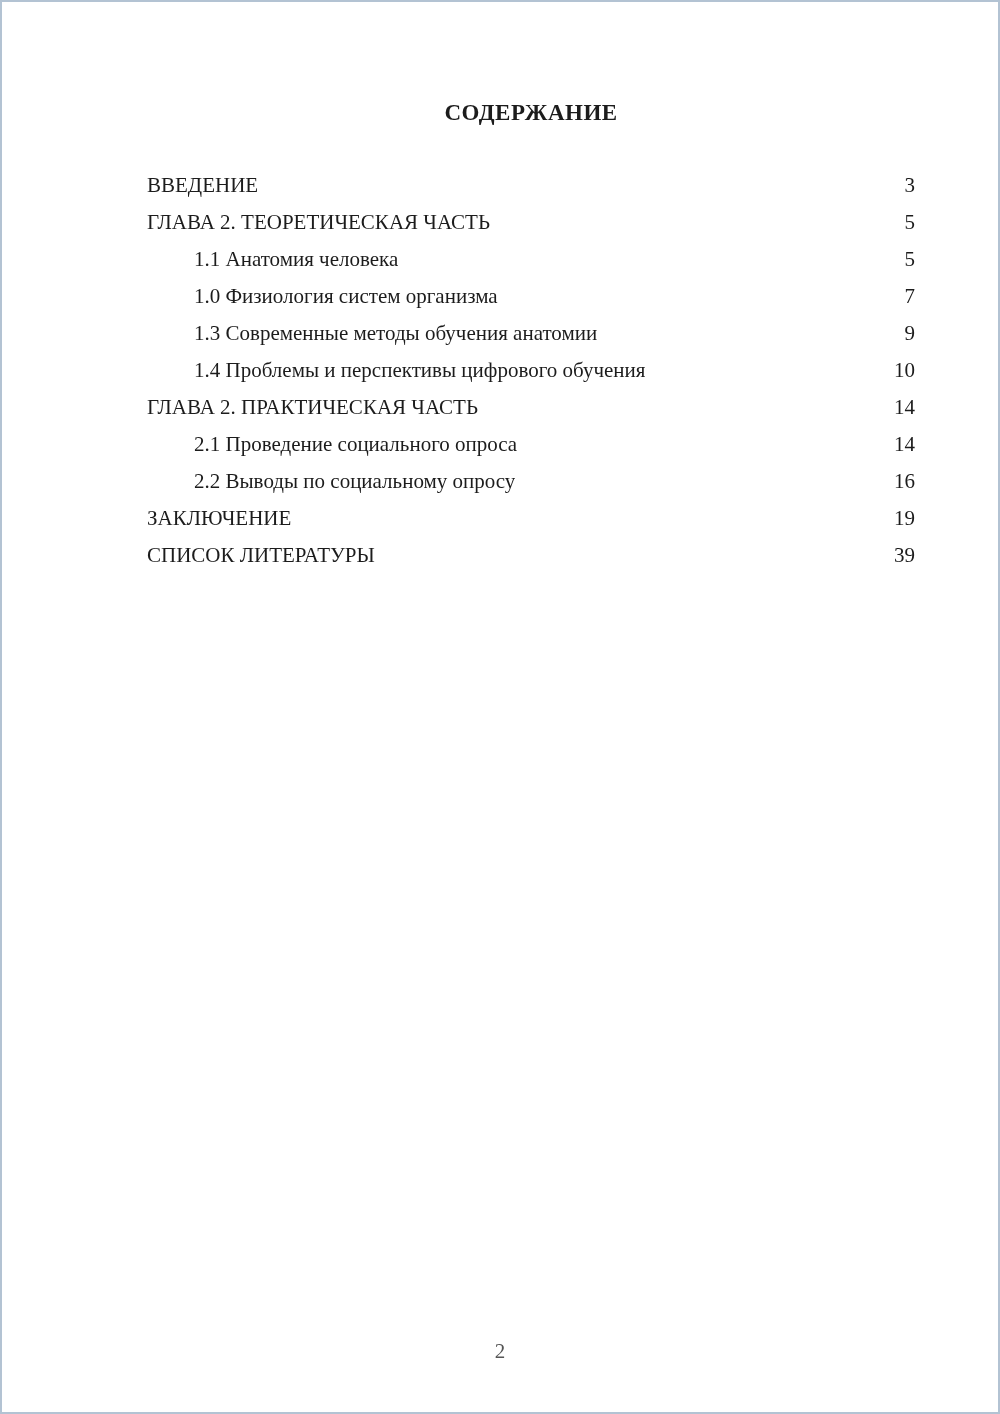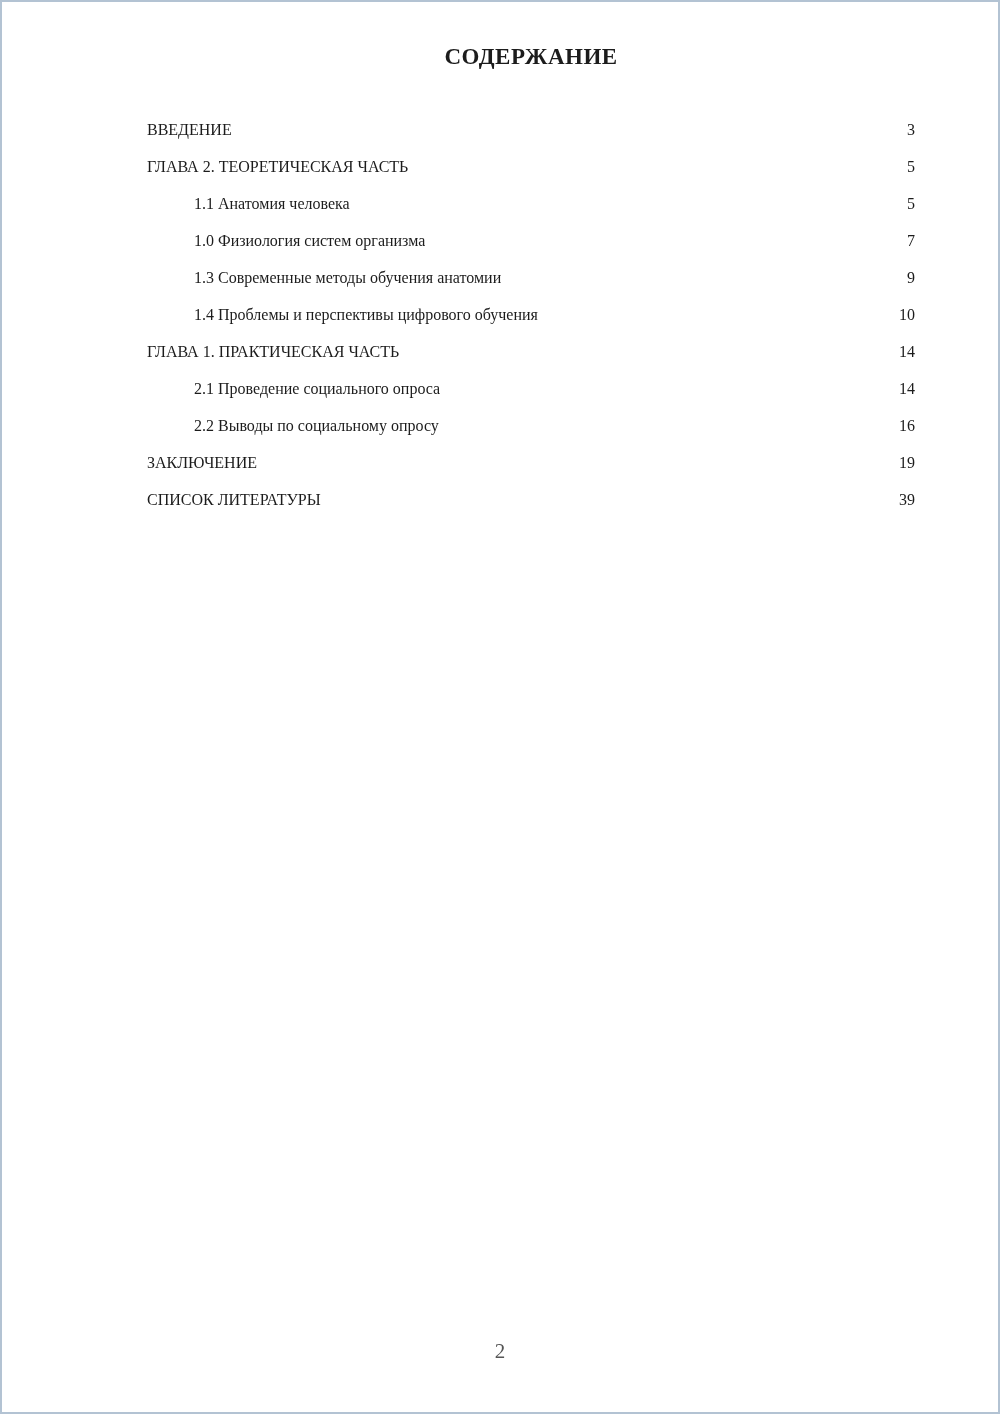--- a/index.html
+++ b/index.html
@@ -13,37 +13,37 @@
     box-sizing: border-box;
     border: 2px solid #b3c3d3;
     background: #ffffff;
     font-family: "Liberation Serif", serif;
     color: #1c1c1c;
     position: relative;
     overflow: hidden;
   }
   .doc-title {
     margin: 0;
-    padding: 40px 83px 0 145px;
+    padding: 96px 83px 0 145px;
     text-align: center;
     font-size: 23px;
     font-weight: bold;
     letter-spacing: 0.5px;
     line-height: 30px;
   }
   .toc {
     margin-top: 39px;
     padding-left: 145px;
     padding-right: 83px;
   }
   .toc-row {
     display: flex;
     justify-content: space-between;
     align-items: flex-end;
-    font-size: 16px;
+    font-size: 21px;
     line-height: 37px;
   }
   .toc-row.indent {
     padding-left: 47px;
   }
   .toc-label {
     white-space: nowrap;
     overflow: hidden;
   }
   .toc-page {
@@ -85,21 +85,21 @@
       </div>
       <div class="toc-row indent">
         <span class="toc-label">1.3 Современные методы обучения анатомии</span>
         <span class="toc-page">9</span>
       </div>
       <div class="toc-row indent">
         <span class="toc-label">1.4 Проблемы и перспективы цифрового обучения</span>
         <span class="toc-page">10</span>
       </div>
       <div class="toc-row">
-        <span class="toc-label">ГЛАВА 1. ПРАКТИЧЕСКАЯ ЧАСТЬ</span>
+        <span class="toc-label">ГЛАВА 2. ПРАКТИЧЕСКАЯ ЧАСТЬ</span>
         <span class="toc-page">14</span>
       </div>
       <div class="toc-row indent">
         <span class="toc-label">2.1 Проведение социального опроса</span>
         <span class="toc-page">14</span>
       </div>
       <div class="toc-row indent">
         <span class="toc-label">2.2 Выводы по социальному опросу</span>
         <span class="toc-page">16</span>
       </div>

